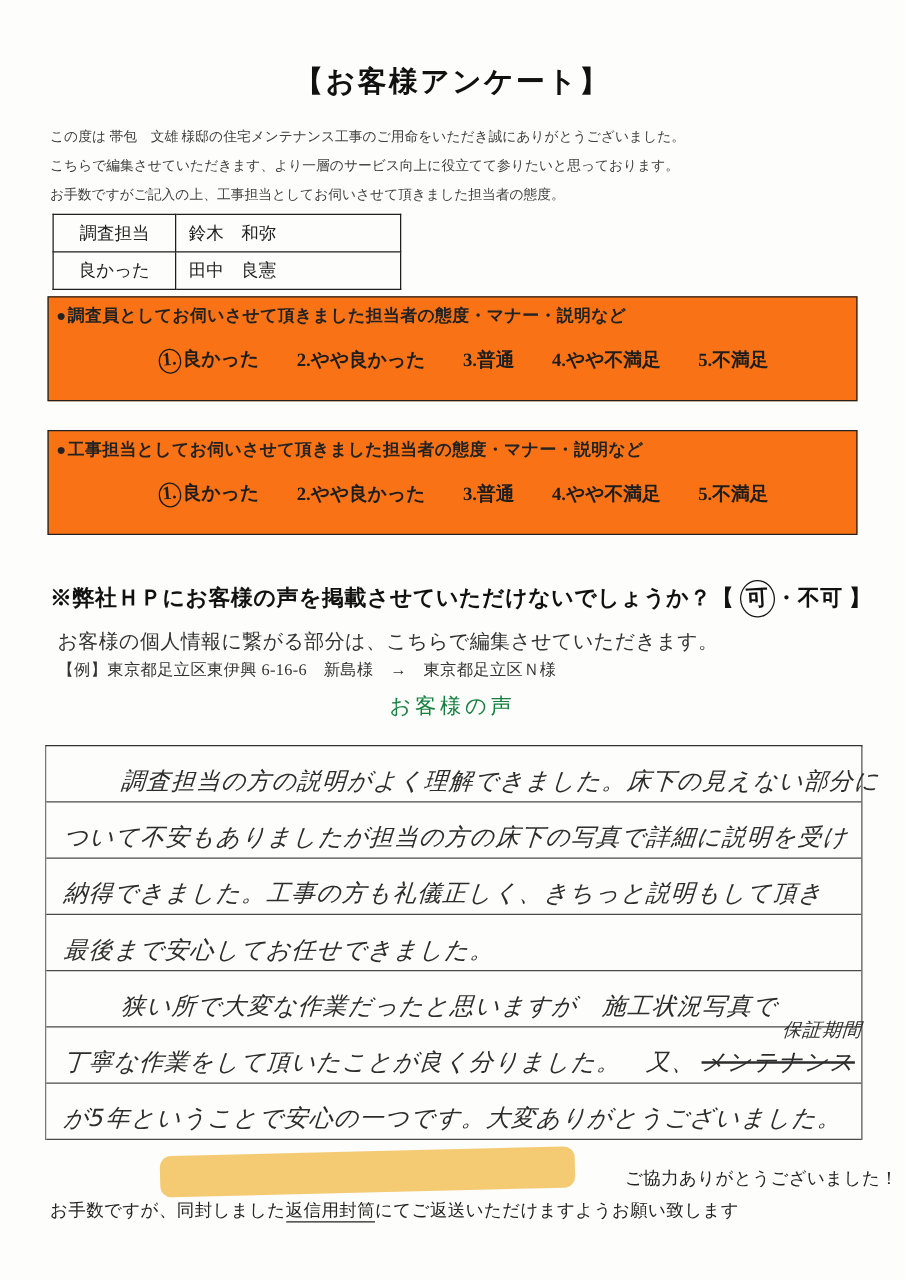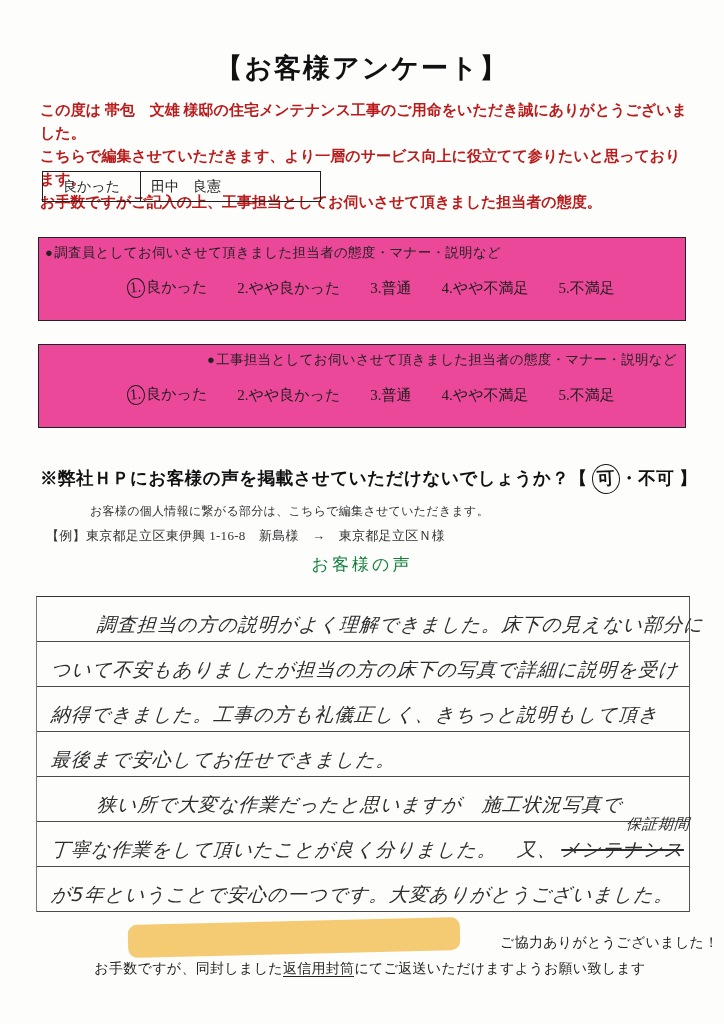--- a/index.html
+++ b/index.html
@@ -4,40 +4,40 @@
 <style>
   html,body{margin:0;padding:0;background:#e8e8e6;}
   .page{
     position:relative;width:724px;height:1024px;margin:0 auto;
     background:#fdfdfc;
     font-family:"Liberation Serif","DejaVu Serif",serif;
     color:#1c1c1c;overflow:hidden;
   }
   .title{
     position:absolute;top:50px;left:0;width:100%;text-align:center;
-    font-size:27px;font-weight:bold;letter-spacing:2px;color:#111;
+    font-size:23px;font-weight:bold;letter-spacing:2px;color:#111;
   }
   .intro{
     position:absolute;top:99px;left:40px;width:655px;
-    font-size:15px;line-height:23px;color:#b91c1c;font-weight:bold;
+    font-size:11px;line-height:23px;color:#404040;
   }
   .staff-table{
     position:absolute;top:171px;left:42px;border-collapse:collapse;
   }
   .staff-table td{
     border:1.4px solid #1e1e1e;font-size:14px;height:27px;color:#222;
   }
   .staff-table td.role{width:95px;text-align:center;}
   .staff-table td.name{width:168px;padding-left:10px;}
   .qbox{
     position:absolute;left:38px;width:648px;height:84px;
-    border:1.6px solid #222;box-sizing:border-box;background:#ec4899;
+    border:1.6px solid #222;box-sizing:border-box;background:#f97316;font-weight:bold;
   }
   .qbox.q1{top:237px;}
-  .qbox.q2{top:344px;text-align:right;}
+  .qbox.q2{top:344px;}
   .qbox .qtitle{
     padding:6px 8px 0 6px;font-size:13.5px;color:#222;letter-spacing:.3px;
   }
   .qbox .bullet{font-size:13px;margin-right:1px;}
   .options{
     display:flex;align-items:center;gap:30px;
     margin:16px 0 0 88px;font-size:15px;color:#1d1d1d;
   }
   .circ-num{
     display:inline-block;border:1.7px solid #1a1a1a;border-radius:50%;
@@ -45,21 +45,21 @@
   }
   .hp-line{
     position:absolute;top:464px;left:40px;width:660px;
     font-size:17.5px;font-weight:bold;color:#111;letter-spacing:.5px;
   }
   .circ-ok{
     display:inline-block;border:1.8px solid #161616;border-radius:50%;
     padding:1px 4px 3px;transform:rotate(-3deg);font-weight:bold;
   }
   .privacy{
-    position:absolute;top:503px;left:46px;font-size:12px;color:#333;letter-spacing:.3px;margin-left:44px;
+    position:absolute;top:503px;left:46px;font-size:16px;color:#333;letter-spacing:.3px;
   }
   .example{
     position:absolute;top:527px;left:46px;font-size:13px;color:#333;letter-spacing:.3px;
   }
   .voice-heading{
     position:absolute;top:553px;left:0;width:100%;text-align:center;
     font-size:17px;color:#15803d;letter-spacing:3px;
   }
   .comment-box{
     position:absolute;top:596px;left:36px;width:654px;
@@ -85,40 +85,44 @@
     position:absolute;top:-22px;right:-6px;font-size:15px;white-space:nowrap;
   }
   .redaction{
     position:absolute;top:921px;left:128px;width:332px;height:33px;
     border-radius:9px;transform:rotate(-1.4deg);opacity:.95;
   }
   .thanks{
     position:absolute;top:934px;left:500px;font-size:14px;color:#222;letter-spacing:.3px;text-align:center;
   }
   .footer-line{
-    position:absolute;top:960px;left:40px;width:660px;text-align:center;
+    position:absolute;top:960px;left:40px;width:660px;text-align:left;
     font-size:14px;color:#222;letter-spacing:.3px;
   }
   .u{border-bottom:1.3px solid #222;padding-bottom:0;}
 </style>
 </head>
 <body>
 
 <div class="page">
 
   <div class="title">【お客様アンケート】</div>
 
   <div class="intro">
     <div>この度は 帯包　文雄 様邸の住宅メンテナンス工事のご用命をいただき誠にありがとうございました。</div>
     <div>こちらで編集させていただきます、より一層のサービス向上に役立てて参りたいと思っております。</div>
     <div>お手数ですがご記入の上、工事担当としてお伺いさせて頂きました担当者の態度。</div>
   </div>
 
   <table class="staff-table">
     <tbody>
+        <tr>
+      <td class="role">調査担当</td>
+      <td class="name">鈴木　和弥</td>
+    </tr>
     <tr>
       <td class="role">良かった</td>
       <td class="name">田中　良憲</td>
     </tr>
   </tbody>
     </table>
 
   <div class="qbox q1">
     <div class="qtitle">
       <span class="bullet">●</span><span>調査員としてお伺いさせて頂きました担当者の態度・マナー・説明など</span>
@@ -145,21 +149,21 @@
     </div>
   </div>
 
   <div class="hp-line">
     <span>※弊社ＨＰにお客様の声を掲載させていただけないでしょうか？【</span>
     <span class="circ-ok">可</span><span>・</span><span>不可</span>
     <span>】</span>
   </div>
 
   <div class="privacy">お客様の個人情報に繋がる部分は、こちらで編集させていただきます。</div>
-  <div class="example">【例】東京都足立区東伊興 1-16-8　新島様　→　東京都足立区Ｎ様</div>
+  <div class="example">【例】東京都足立区東伊興 6-16-6　新島様　→　東京都足立区Ｎ様</div>
 
   <div class="voice-heading">お客様の声</div>
 
   <div class="comment-box">
     <div class="h-row indent">
         <span class="hand">調査担当の方の説明がよく理解できました。床下の見えない部分に</span>
       </div>
     <div class="h-row">
         <span class="hand">ついて不安もありましたが担当の方の床下の写真で詳細に説明を受け</span>
       </div>

